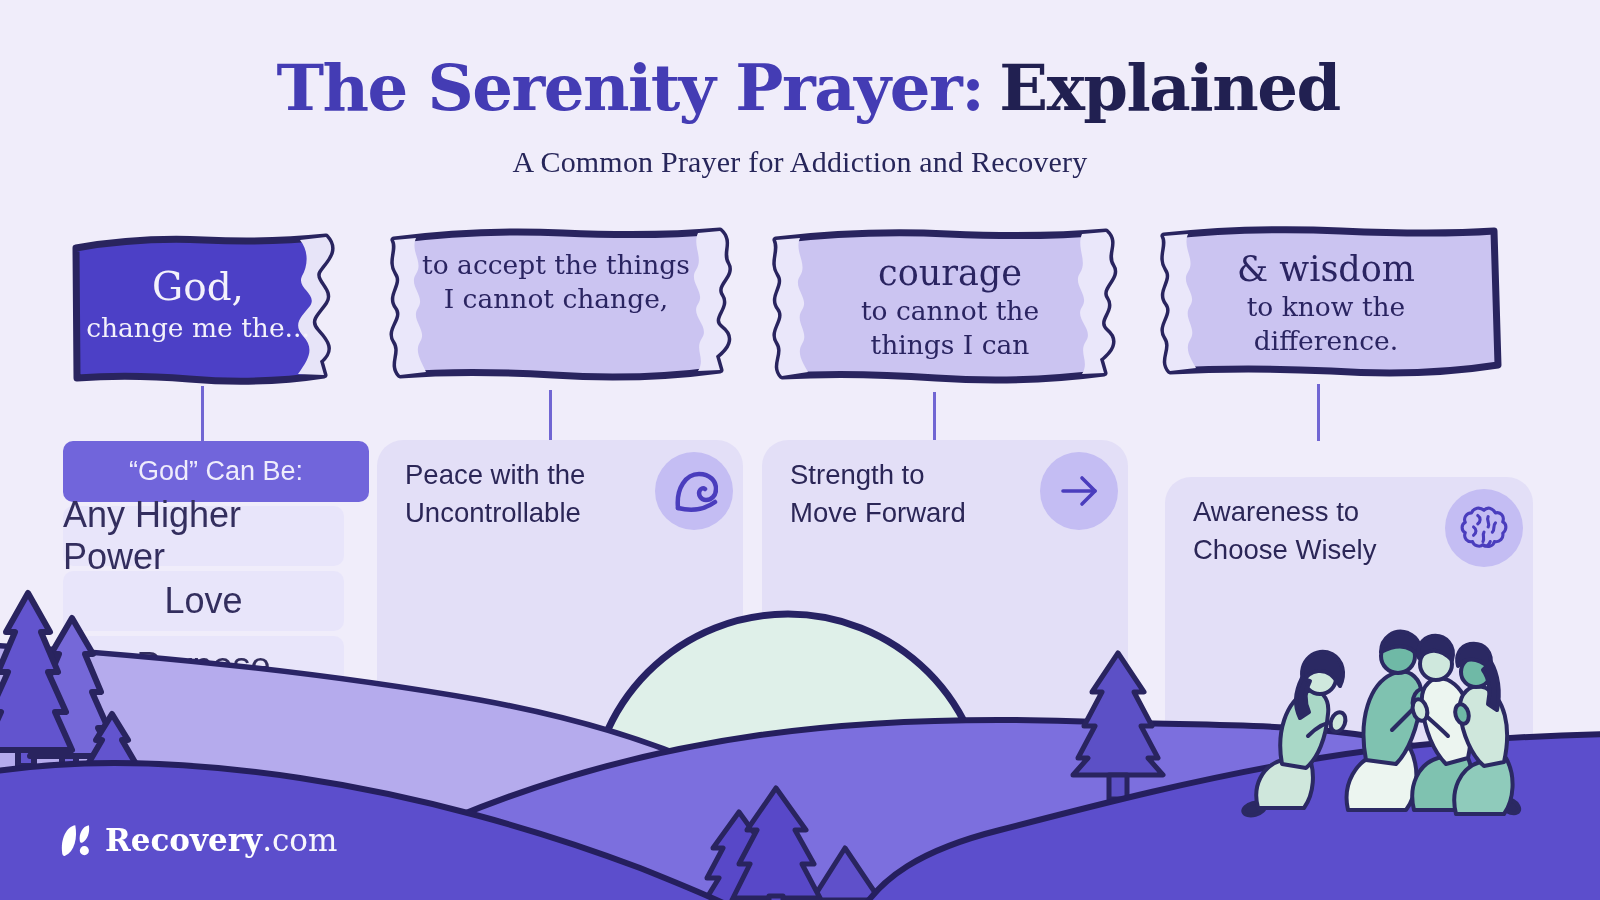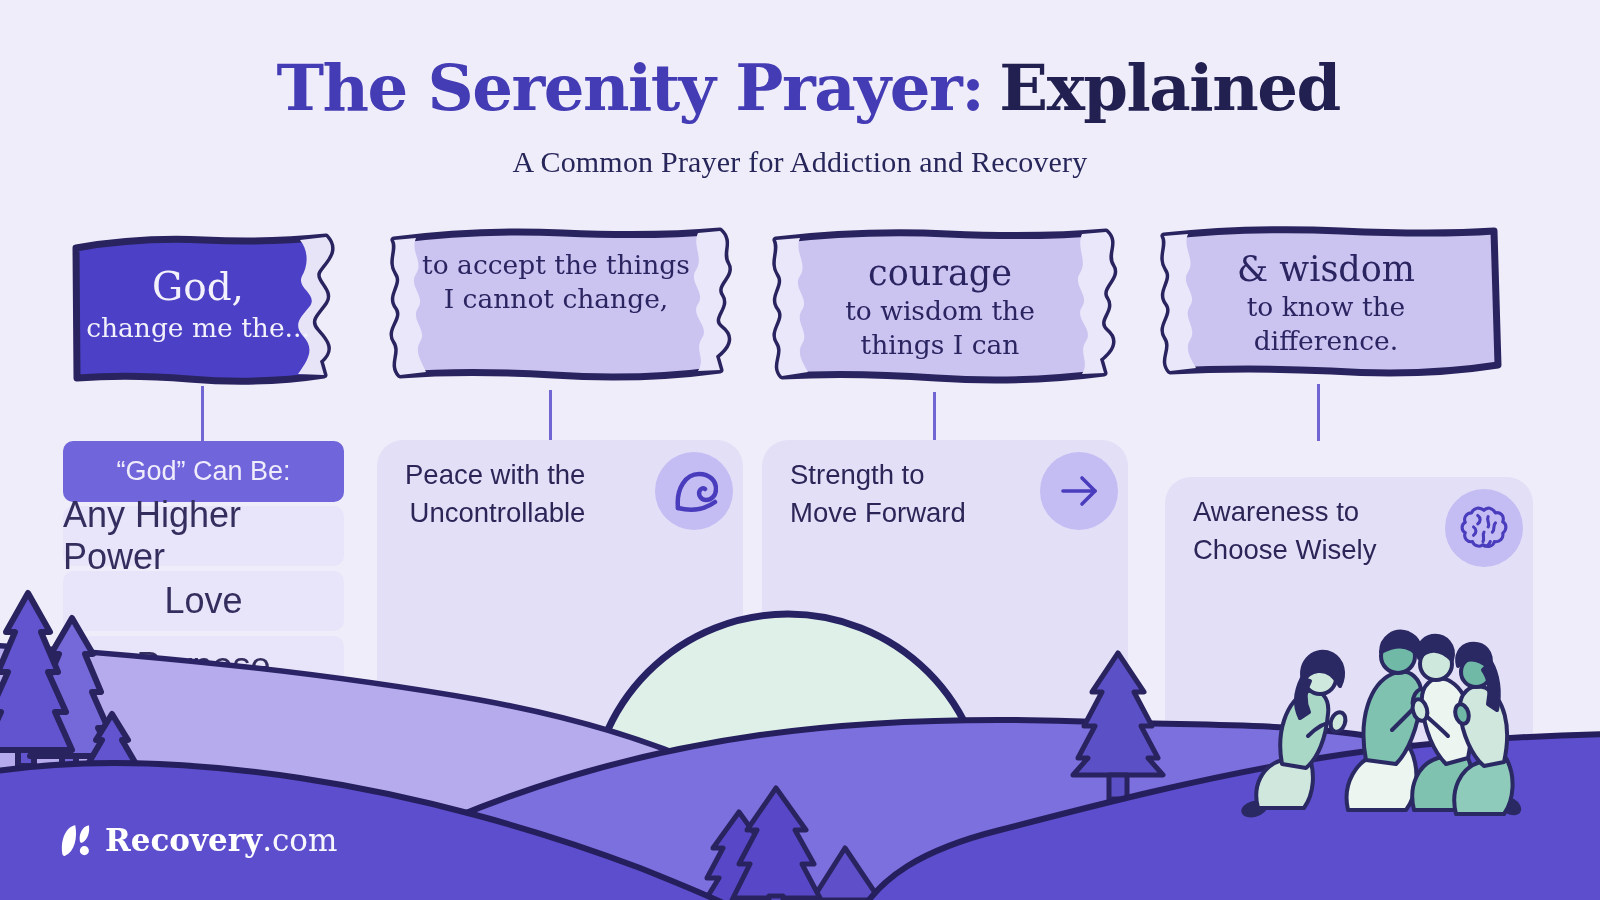--- a/index.html
+++ b/index.html
@@ -23,35 +23,35 @@
   .banner svg{position:absolute;left:0;top:0;overflow:visible;}
   .btxt{position:absolute;text-align:center;font-family:"DejaVu Serif",serif;color:#2a2461;}
   .emph{font-size:35px;font-weight:400;line-height:1.2;display:block;}
   .bline{font-size:26.5px;line-height:1.28;display:block;}
   #banner1 .btxt{color:#f3f1fb;}
   #banner1 .emph{font-size:39px;}
   
   .connector{position:absolute;width:3px;background:#7166d3;}
   
   .list-header{
-    position:absolute;left:63px;top:441px;width:281px;height:61px;background:#7165db;
+    position:absolute;left:63px;top:441px;width:306px;height:61px;background:#7165db;
     border-radius:10px;display:flex;align-items:center;justify-content:center;
     color:#efedfc;font-size:27px;
   }
   .list-item{
     position:absolute;left:63px;width:281px;height:60px;background:#e8e5fa;
     border-radius:10px;display:flex;align-items:center;justify-content:center;
     color:#332e5e;font-size:36px;
   }
   .list-sliver{
     position:absolute;left:63px;top:766px;width:281px;height:22px;background:#e8e5fa;border-radius:10px;
   }
   
   .card{position:absolute;top:440px;height:330px;background:#e3dff7;border-radius:26px;}
-  #card2{left:377px;width:366px;text-align:right;}
+  #card2{left:377px;width:366px;}
   #card3{left:762px;width:366px;}
   #card4{left:1165px;width:368px;margin-top:37px;}
   .ctxt{position:absolute;left:28px;top:16px;font-size:27.5px;line-height:38px;color:#2b2657;}
   .ctxt span{display:block;}
   .badge{
     position:absolute;top:12px;right:10px;width:78px;height:78px;border-radius:50%;
     background:#c4bdf3;display:flex;align-items:center;justify-content:center;
   }
   
   .landscape{position:absolute;left:0;top:0;width:1600px;height:900px;pointer-events:none;}
@@ -93,23 +93,23 @@
       <span class="bline">I cannot change,</span>
     </div>
   </div>
 
   <div class="banner" id="banner3" style="left:748px;top:224px;width:384px;height:168px;">
     <svg width="384" height="168" viewBox="0 0 384 168">
       <path d="M28,16 Q115,6 200,10 Q290,14 358,8 C370,19 356,30 364,42 C372,54 350,63 358,75 C366,87 346,96 358,107 C370,117 362,127 352,135 L356,149 Q272,160 188,154 Q104,148 34,152 C24,141 38,130 30,118 C22,106 40,96 31,84 C22,72 39,62 31,50 C23,38 33,27 28,16 Z" fill="#cbc4f1" stroke="#29245f" stroke-width="7" stroke-linejoin="round"></path>
       <path d="M28,16 L52,14 C46,28 60,40 52,52 C44,64 62,74 54,86 C46,98 62,108 54,120 C48,130 56,140 60,148 L34,152 C24,141 38,130 30,118 C22,106 40,96 31,84 C22,72 39,62 31,50 C23,38 33,27 28,16 Z" fill="#eae7fa"></path>
       <path d="M358,8 C370,19 356,30 364,42 C372,54 350,63 358,75 C366,87 346,96 358,107 C370,117 362,127 352,135 L356,149 L334,150 C342,137 330,129 338,117 C346,105 326,95 334,83 C342,71 324,61 332,49 C340,37 328,24 334,10 Z" fill="#eae7fa"></path>
     </svg>
-    <div class="btxt" style="left:34px;top:28px;width:316px;">
+    <div class="btxt" style="left:44px;top:28px;width:316px;">
       <span class="emph">courage</span>
-      <span class="bline">to wisdom the</span>
+      <span class="bline">to cannot the</span>
       <span class="bline">things I can</span>
     </div>
   </div>
 
   <div class="banner" id="banner4" style="left:1136px;top:222px;width:372px;height:162px;">
     <svg width="372" height="162" viewBox="0 0 372 162">
       <path d="M28,14 Q115,5 205,9 Q300,13 358,9 L362,143 Q285,155 195,149 Q110,145 34,149 C24,138 38,127 30,115 C22,103 40,93 31,81 C22,69 39,59 31,47 C23,35 33,24 28,14 Z" fill="#cbc4f1" stroke="#29245f" stroke-width="7" stroke-linejoin="round"></path>
       <path d="M28,14 L52,12 C46,26 60,38 52,50 C44,62 62,72 54,84 C46,96 62,106 54,118 C48,128 56,138 60,146 L34,149 C24,138 38,127 30,115 C22,103 40,93 31,81 C22,69 39,59 31,47 C23,35 33,24 28,14 Z" fill="#eae7fa"></path>
     </svg>
     <div class="btxt" style="left:40px;top:26px;width:300px;">

